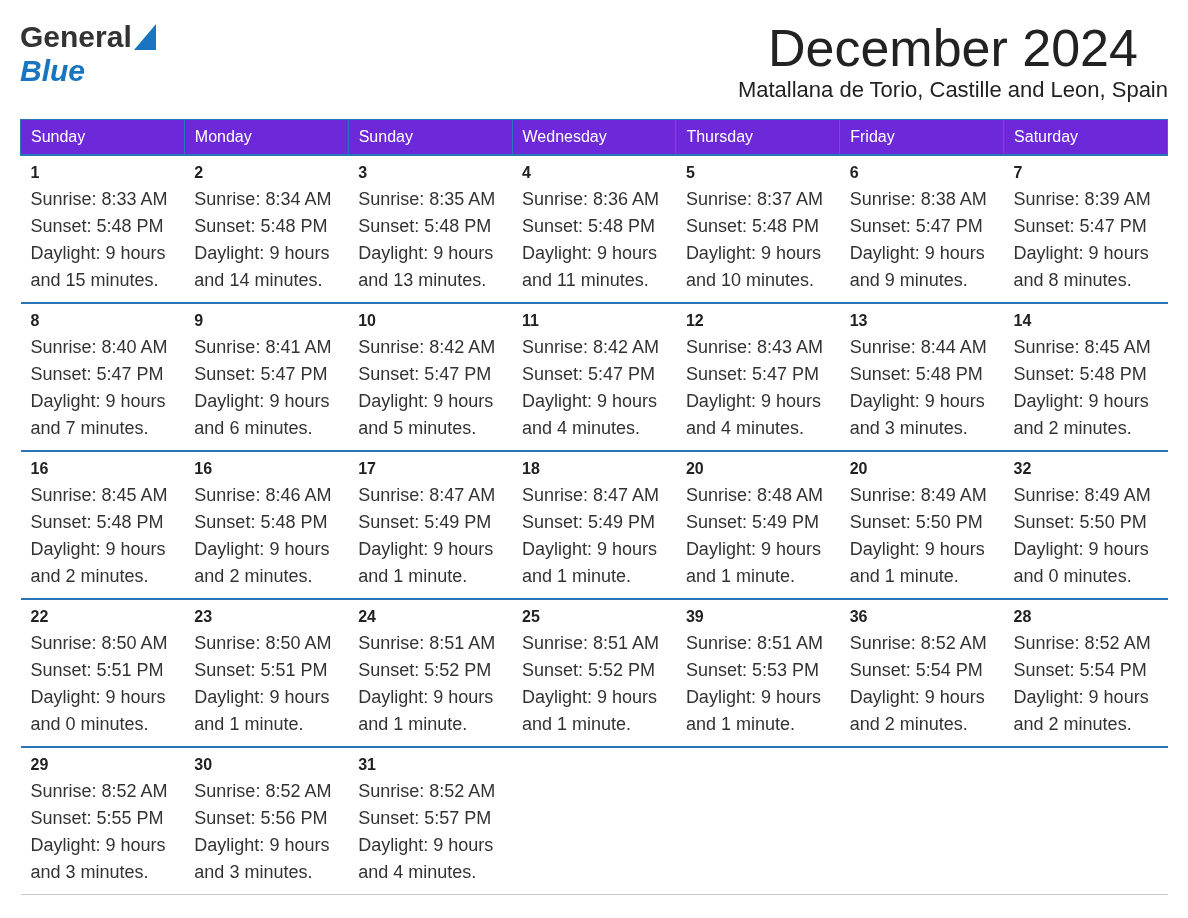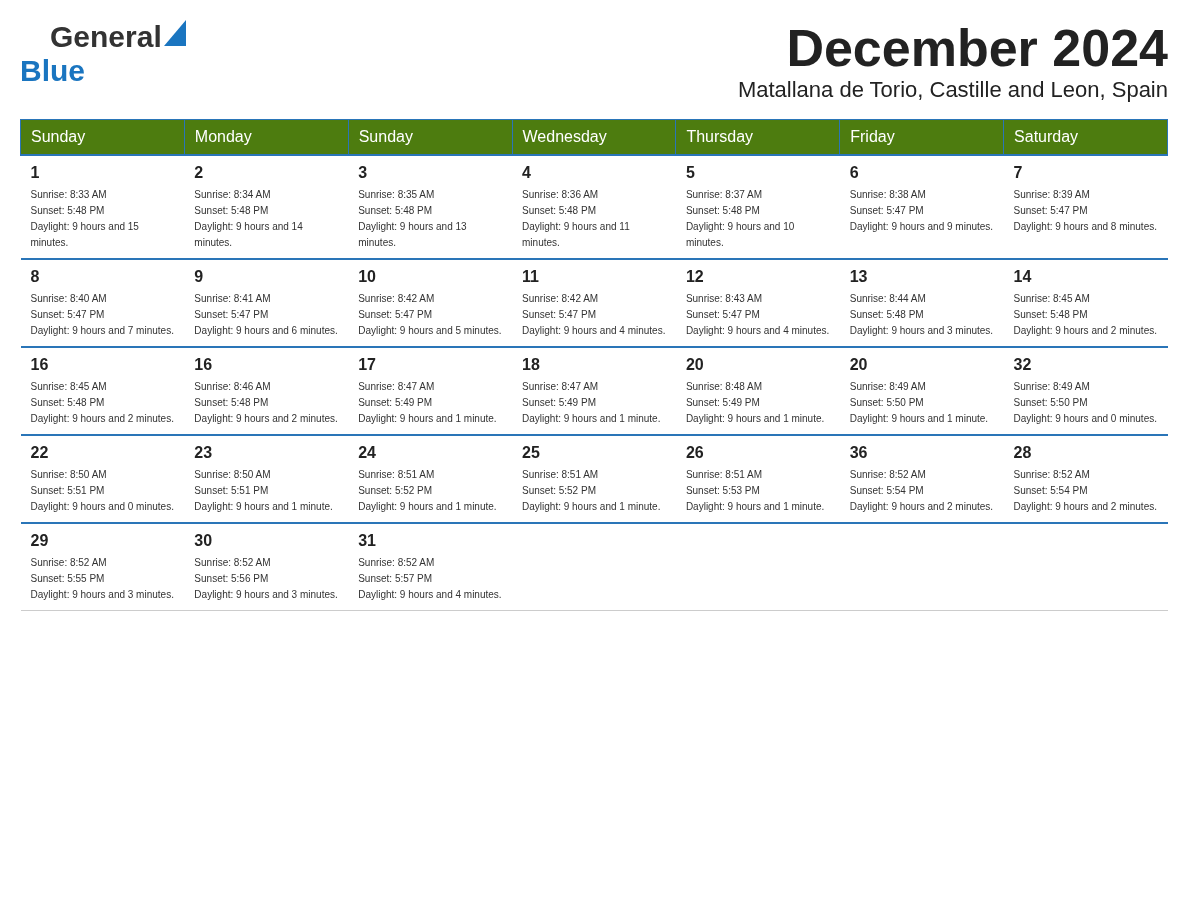--- a/index.html
+++ b/index.html
@@ -19,35 +19,36 @@
     .logo {
       display: flex;
       flex-direction: column;
       align-items: flex-start;
     }
     .title-block {
       text-align: right;
     }
     .main-title {
       font-size: 52px;
-      font-weight: bold;
+      font-weight: normal;
       color: #222;
       line-height: 1.1;
+      text-align: center;
     }
     .subtitle {
       font-size: 22px;
       color: #222;
     }
     table {
       width: 100%;
       border-collapse: collapse;
       table-layout: fixed;
     }
     th {
-      background-color: #4d7c0f;
+      background-color: #6d28d9;
       color: #fff;
       padding: 8px 10px;
       text-align: left;
       font-size: 16px;
       font-weight: normal;
       border: 1px solid #2a75b8;
     }
     td {
       vertical-align: top;
       padding: 8px 10px;
@@ -61,45 +62,45 @@
       border-top: 2px solid #2a75b8;
     }
     .day-number {
       font-size: 16px;
       font-weight: bold;
       color: #222;
       display: block;
       margin-bottom: 4px;
     }
     .day-info {
-      font-size: 10px;
+      font-size: 18px;
       color: #333;
       line-height: 1.5;
     }
     td.empty {
       background: #fff;
     }
     .logo-wrapper {
       display: flex;
-      align-items: flex-start;
-      margin-left: 30px;
+      align-items: flex-end;
     }
     .logo-general {
       font-size: 30px;
       font-weight: bold;
       color: #333;
     }
     .logo-arrow {
       display: inline-block;
       margin-left: 2px;
     }
     .logo-blue-text {
       font-size: 30px;
       font-weight: bold;
       color: #1a75c0;
+      font-style: italic;
     }
   </style>
 </head>
 <body>
 
 <div class="header">
   <div class="logo">
     <div class="logo-wrapper">
       <span class="logo-general">General</span>
       <span class="logo-arrow">
@@ -154,21 +155,21 @@
         <td><span class="day-number">18</span><span class="day-info">Sunrise: 8:47 AM<br>Sunset: 5:49 PM<br>Daylight: 9 hours and 1 minute.</span></td>
         <td><span class="day-number">20</span><span class="day-info">Sunrise: 8:48 AM<br>Sunset: 5:49 PM<br>Daylight: 9 hours and 1 minute.</span></td>
         <td><span class="day-number">20</span><span class="day-info">Sunrise: 8:49 AM<br>Sunset: 5:50 PM<br>Daylight: 9 hours and 1 minute.</span></td>
         <td><span class="day-number">32</span><span class="day-info">Sunrise: 8:49 AM<br>Sunset: 5:50 PM<br>Daylight: 9 hours and 0 minutes.</span></td>
       </tr>
       <tr class="week-row">
         <td><span class="day-number">22</span><span class="day-info">Sunrise: 8:50 AM<br>Sunset: 5:51 PM<br>Daylight: 9 hours and 0 minutes.</span></td>
         <td><span class="day-number">23</span><span class="day-info">Sunrise: 8:50 AM<br>Sunset: 5:51 PM<br>Daylight: 9 hours and 1 minute.</span></td>
         <td><span class="day-number">24</span><span class="day-info">Sunrise: 8:51 AM<br>Sunset: 5:52 PM<br>Daylight: 9 hours and 1 minute.</span></td>
         <td><span class="day-number">25</span><span class="day-info">Sunrise: 8:51 AM<br>Sunset: 5:52 PM<br>Daylight: 9 hours and 1 minute.</span></td>
-        <td><span class="day-number">26</span><span class="day-info">Sunrise: 8:51 AM<br>Sunset: 5:53 PM<br>Daylight: 9 hours and 1 minute.</span></td>
+        <td><span class="day-number">39</span><span class="day-info">Sunrise: 8:51 AM<br>Sunset: 5:53 PM<br>Daylight: 9 hours and 1 minute.</span></td>
         <td><span class="day-number">36</span><span class="day-info">Sunrise: 8:52 AM<br>Sunset: 5:54 PM<br>Daylight: 9 hours and 2 minutes.</span></td>
         <td><span class="day-number">28</span><span class="day-info">Sunrise: 8:52 AM<br>Sunset: 5:54 PM<br>Daylight: 9 hours and 2 minutes.</span></td>
       </tr>
       <tr class="week-row">
         <td><span class="day-number">29</span><span class="day-info">Sunrise: 8:52 AM<br>Sunset: 5:55 PM<br>Daylight: 9 hours and 3 minutes.</span></td>
         <td><span class="day-number">30</span><span class="day-info">Sunrise: 8:52 AM<br>Sunset: 5:56 PM<br>Daylight: 9 hours and 3 minutes.</span></td>
         <td><span class="day-number">31</span><span class="day-info">Sunrise: 8:52 AM<br>Sunset: 5:57 PM<br>Daylight: 9 hours and 4 minutes.</span></td>
         <td class="empty"></td>
         <td class="empty"></td>
         <td class="empty"></td>

